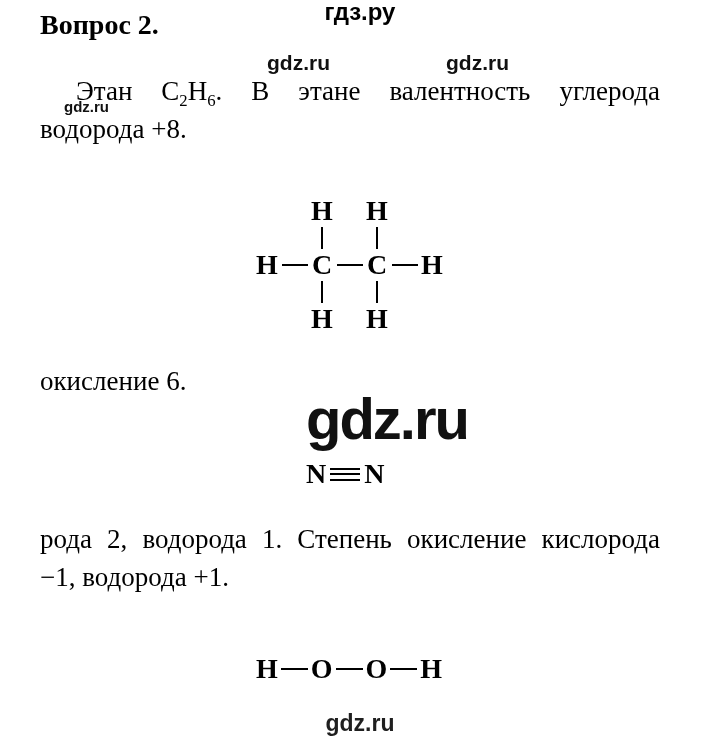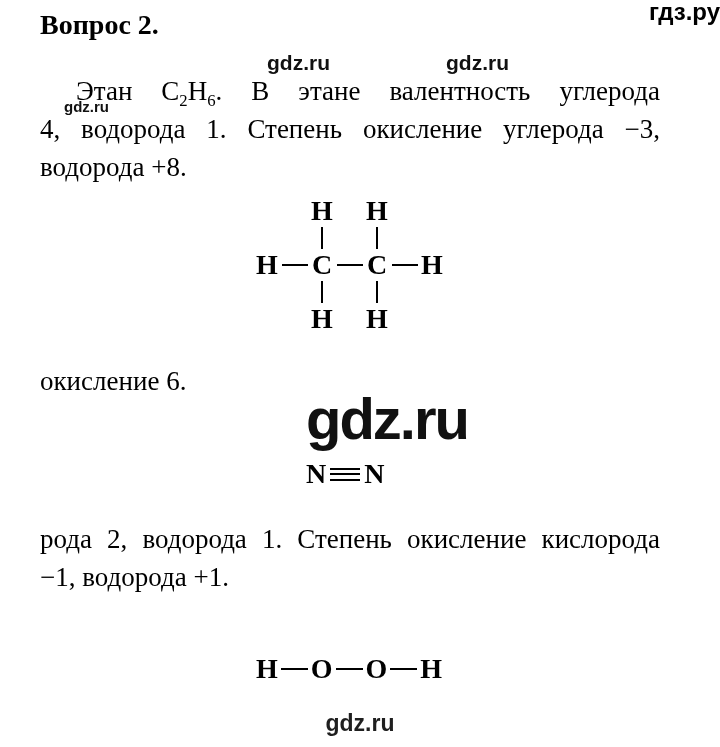--- a/index.html
+++ b/index.html
@@ -1,20 +1,20 @@
 <!DOCTYPE html>
 <html><head>
 <meta charset="utf-8">
 <style>
   html,body{margin:0;padding:0;}
   body{background:#fff;}
   #page{position:relative;width:720px;height:747px;background:#ffffff;color:#000;overflow:hidden;
         font-family:"Liberation Serif","DejaVu Serif",serif;}
 
-  .header-logo{position:absolute;top:0;left:0;width:100%;text-align:right;
+  .header-logo{position:absolute;top:0;left:0;width:100%;text-align:center;
     font:700 24px/24px "Liberation Sans","DejaVu Sans",sans-serif;color:#000;}
   .footer-logo{position:absolute;top:708px;left:0;width:100%;text-align:center;
     font:700 23px/30px "Liberation Sans","DejaVu Sans",sans-serif;color:#1f1f1f;}
 
   .q-title{position:absolute;left:40px;top:10px;
     font:700 28px/30px "Liberation Serif","DejaVu Serif",serif;}
 
   .wm{position:absolute;color:#111;font-family:"Liberation Sans","DejaVu Sans",sans-serif;font-weight:700;}
   .wm-top-a{left:267px;top:52px;font-size:21px;line-height:22px;}
   .wm-top-b{left:446px;top:52px;font-size:21px;line-height:22px;}
@@ -57,21 +57,20 @@
 
   <div class="q-title">Вопрос 2.</div>
 
   <div class="wm wm-top-a">gdz.ru</div>
   <div class="wm wm-top-b">gdz.ru</div>
   <div class="wm wm-small">gdz.ru</div>
   <div class="wm wm-big">gdz.ru</div>
 
   <div class="para" id="p1">
       <div class="tline just indent">Этан C<sub>2</sub>H<sub>6</sub>. В этане валентность углерода</div>
-      <div class="tline just">4, водорода 1. Степень окисление углерода −3,</div>
       <div class="tline">водорода +8.</div>
     </div>
 
   <div class="ethane">
       <div class="empty"></div>
       <div class="empty"></div>
       <div class="atom">H</div>
       <div class="empty"></div>
       <div class="atom">H</div>
       <div class="empty"></div>

